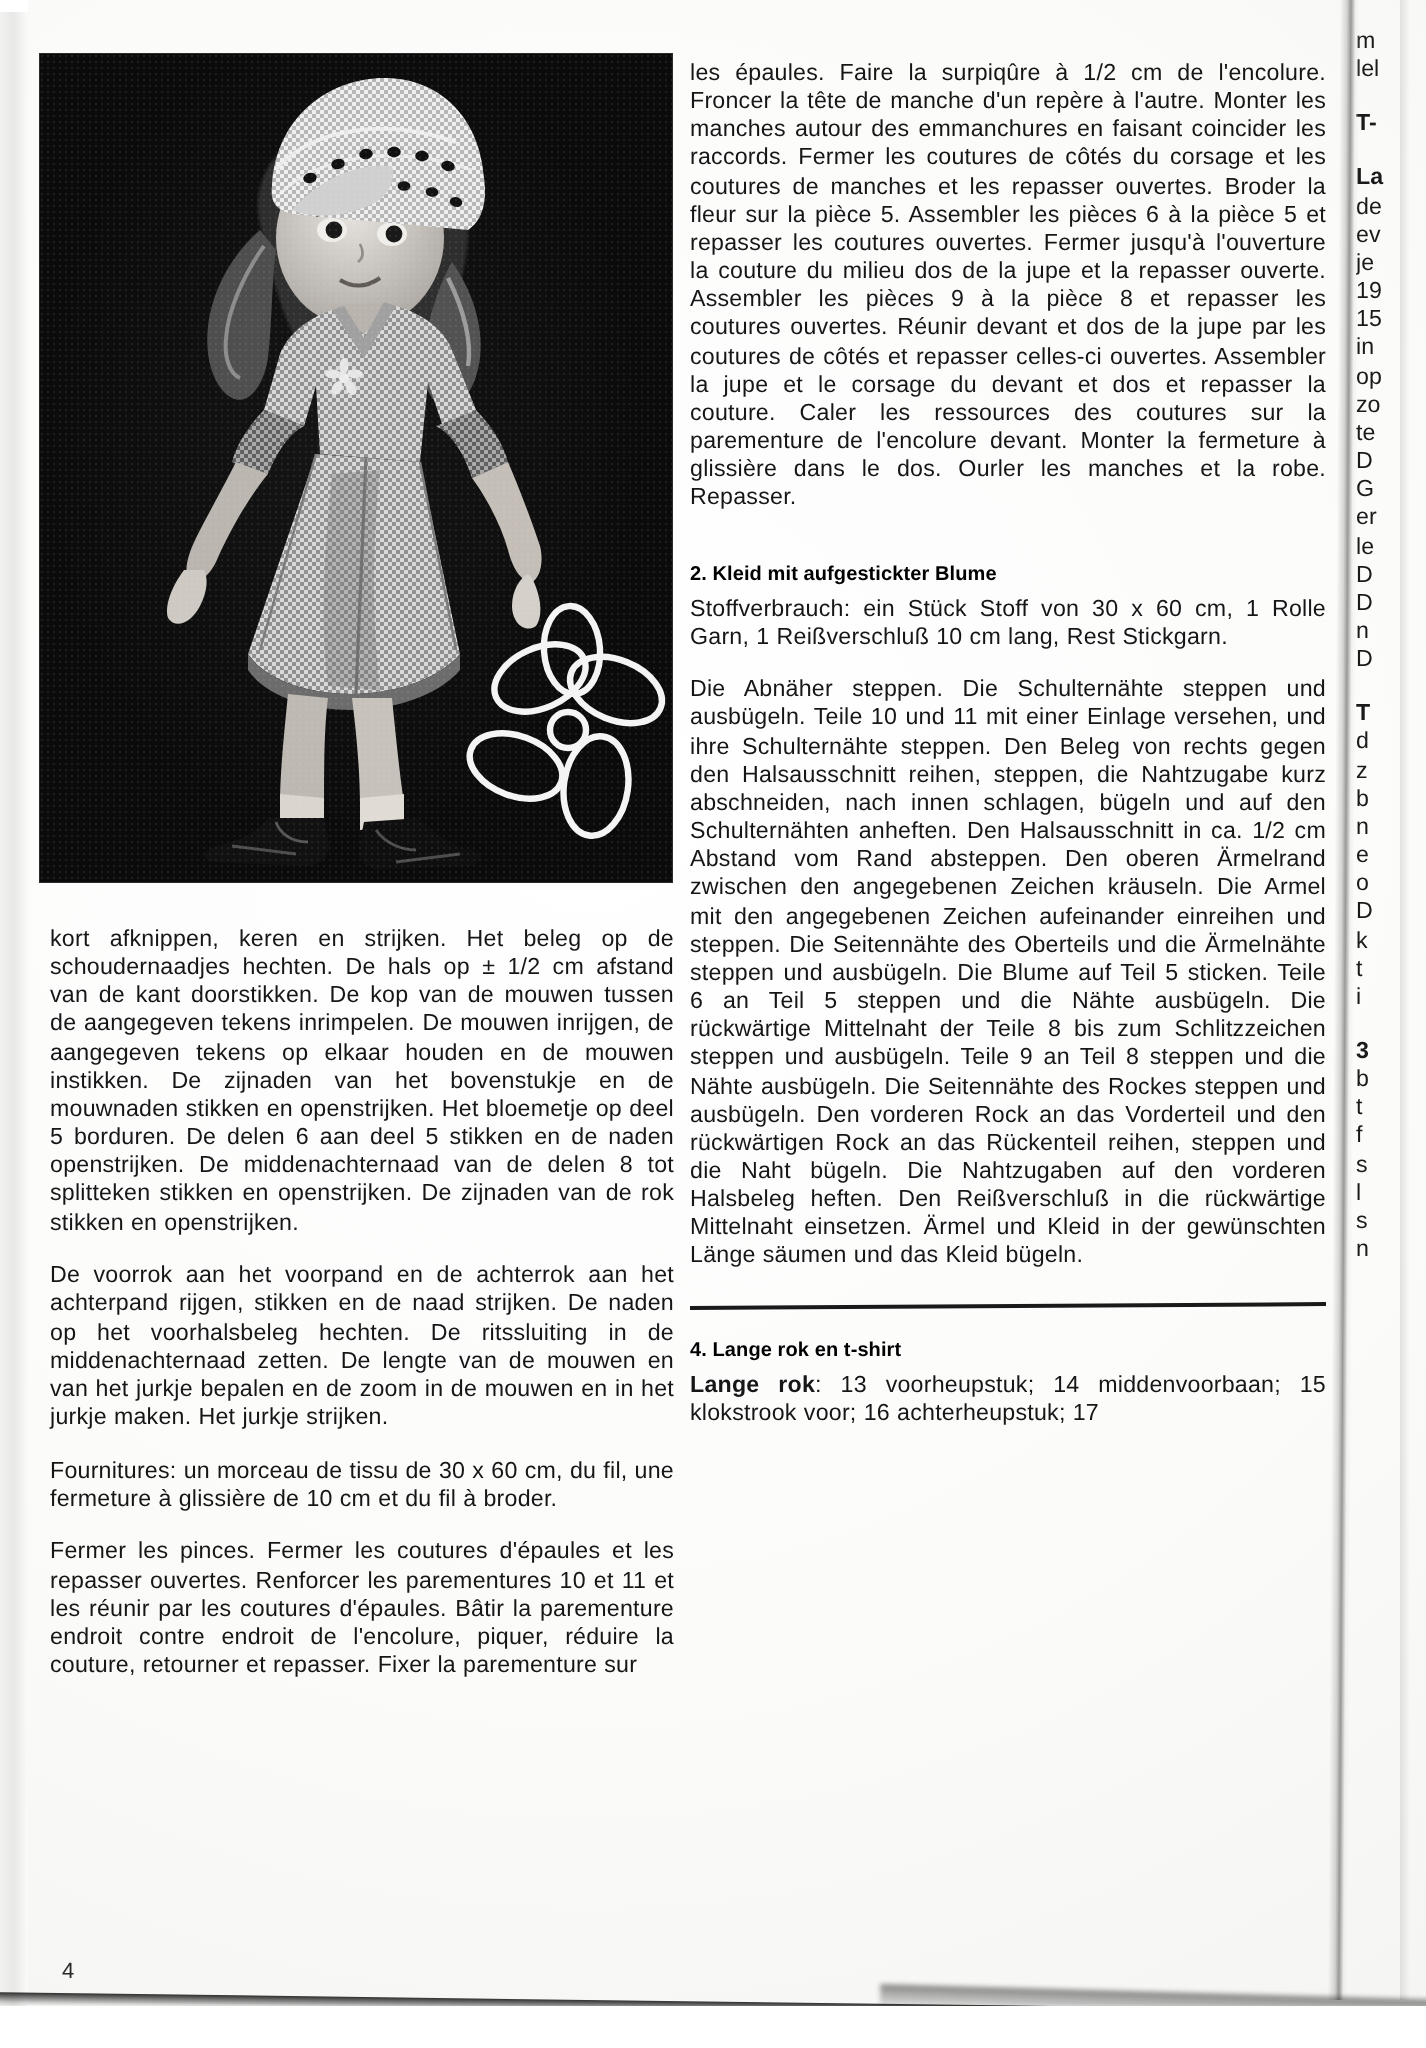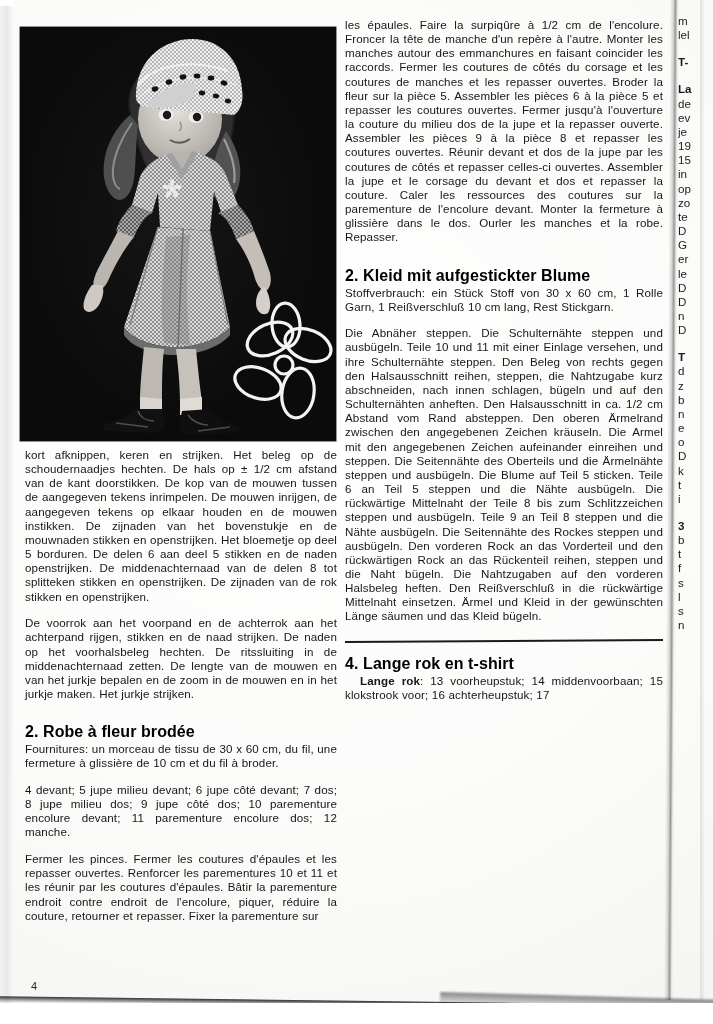--- a/index.html
+++ b/index.html
@@ -86,54 +86,54 @@
     position: absolute;
     left: 700px; top: 0; width: 5px; height: 1000px;
     background: linear-gradient(to right, rgba(200,200,198,0.5), rgba(255,255,255,0));
   }
 
   
   .col {
     position: absolute;
     color: #111;
   }
-  #col-left  { left: 25px;  top: 448px; width: 312px; }
-  #col-mid   { left: 345px; top: 18px;  width: 318px; }
+  #col-left  { left: 25px;  top: 463px; width: 312px; }
+  #col-mid   { left: 345px; top: 30px;  width: 318px; }
   #col-right { left: 678px; top: 14px;  width: 35px; overflow: hidden; }
 
   .body-text {
     font-size: 11.6px;
     line-height: 14.15px;
     text-align: justify;
     letter-spacing: 0.01em;
     word-spacing: 0.02em;
     color: #161616;
     margin: 0 0 0 0;
   }
   .body-text + .body-text { margin-top: 12.5px; }
 
   .heading {
-    font-size: 16px;
+    font-size: 10px;
     font-weight: bold;
     line-height: 17px;
     letter-spacing: 0.005em;
     color: #000;
     margin: 0 0 2px 0;
   }
   .heading-gap-top { margin-top: 22px; }
 
   .rule {
     border: 0;
     border-top: 2.2px solid #1a1a1a;
     margin: 0 0 13px 0;
     width: 100%;
     transform: rotate(-0.35deg);
   }
 
-  .lead-bold { font-weight: bold; margin-left: 15px; }
+  .lead-bold { font-weight: bold; }
 
   
   #page-number {
     position: absolute;
     left: 31px; top: 980px;
     font-size: 11px;
     color: #2a2a2a;
   }
 
   
@@ -321,23 +321,21 @@
       </g>
     </svg>
     <div class="grain"></div>
     <div class="vign"></div>
   </div>
 
   <div class="col" id="col-left">
     <p class="body-text">kort afknippen, keren en strijken. Het beleg op de schoudernaadjes hechten. De hals op ± 1/2 cm afstand van de kant doorstikken. De kop van de mouwen tussen de aangegeven tekens inrimpelen. De mouwen inrijgen, de aangegeven tekens op elkaar houden en de mouwen instikken. De zijnaden van het bovenstukje en de mouwnaden stikken en openstrijken. Het bloemetje op deel 5 borduren. De delen 6 aan deel 5 stikken en de naden openstrijken. De middenachternaad van de delen 8 tot splitteken stikken en openstrijken. De zijnaden van de rok stikken en openstrijken.</p>
     <p class="body-text">De voorrok aan het voorpand en de achterrok aan het achterpand rijgen, stikken en de naad strijken. De naden op het voorhalsbeleg hechten. De ritssluiting in de middenachternaad zetten. De lengte van de mouwen en van het jurkje bepalen en de zoom in de mouwen en in het jurkje maken. Het jurkje strijken.</p>
 
-    <h2 class="heading heading-gap-top">2. Robe à fleur brodée</h2>
     <p class="body-text">Fournitures: un morceau de tissu de 30 x 60 cm, du fil, une fermeture à glissière de 10 cm et du fil à broder.</p>
-    <p class="body-text">4 devant; 5 jupe milieu devant; 6 jupe côté devant; 7 dos; 8 jupe milieu dos; 9 jupe côté dos; 10 parementure encolure devant; 11 parementure encolure dos; 12 manche.</p>
     <p class="body-text">Fermer les pinces. Fermer les coutures d'épaules et les repasser ouvertes. Renforcer les parementures 10 et 11 et les réunir par les coutures d'épaules. Bâtir la parementure endroit contre endroit de l'encolure, piquer, réduire la couture, retourner et repasser. Fixer la parementure sur</p>
   </div>
 
   <div class="col" id="col-mid">
     <p class="body-text">les épaules. Faire la surpiqûre à 1/2 cm de l'encolure. Froncer la tête de manche d'un repère à l'autre. Monter les manches autour des emmanchures en faisant coincider les raccords. Fermer les coutures de côtés du corsage et les coutures de manches et les repasser ouvertes. Broder la fleur sur la pièce 5. Assembler les pièces 6 à la pièce 5 et repasser les coutures ouvertes. Fermer jusqu'à l'ouverture la couture du milieu dos de la jupe et la repasser ouverte. Assembler les pièces 9 à la pièce 8 et repasser les coutures ouvertes. Réunir devant et dos de la jupe par les coutures de côtés et repasser celles-ci ouvertes. Assembler la jupe et le corsage du devant et dos et repasser la couture. Caler les ressources des coutures sur la parementure de l'encolure devant. Monter la fermeture à glissière dans le dos. Ourler les manches et la robe. Repasser.</p>
 
     <h2 class="heading heading-gap-top">2. Kleid mit aufgestickter Blume</h2>
     <p class="body-text">Stoffverbrauch: ein Stück Stoff von 30 x 60 cm, 1 Rolle Garn, 1 Reißverschluß 10 cm lang, Rest Stickgarn.</p>
     <p class="body-text">Die Abnäher steppen. Die Schulternähte steppen und ausbügeln. Teile 10 und 11 mit einer Einlage versehen, und ihre Schulternähte steppen. Den Beleg von rechts gegen den Halsausschnitt reihen, steppen, die Nahtzugabe kurz abschneiden, nach innen schlagen, bügeln und auf den Schulternähten anheften. Den Halsausschnitt in ca. 1/2 cm Abstand vom Rand absteppen. Den oberen Ärmelrand zwischen den angegebenen Zeichen kräuseln. Die Armel mit den angegebenen Zeichen aufeinander einreihen und steppen. Die Seitennähte des Oberteils und die Ärmelnähte steppen und ausbügeln. Die Blume auf Teil 5 sticken. Teile 6 an Teil 5 steppen und die Nähte ausbügeln. Die rückwärtige Mittelnaht der Teile 8 bis zum Schlitzzeichen steppen und ausbügeln. Teile 9 an Teil 8 steppen und die Nähte ausbügeln. Die Seitennähte des Rockes steppen und ausbügeln. Den vorderen Rock an das Vorderteil und den rückwärtigen Rock an das Rückenteil reihen, steppen und die Naht bügeln. Die Nahtzugaben auf den vorderen Halsbeleg heften. Den Reißverschluß in die rückwärtige Mittelnaht einsetzen. Ärmel und Kleid in der gewünschten Länge säumen und das Kleid bügeln.</p>
 

